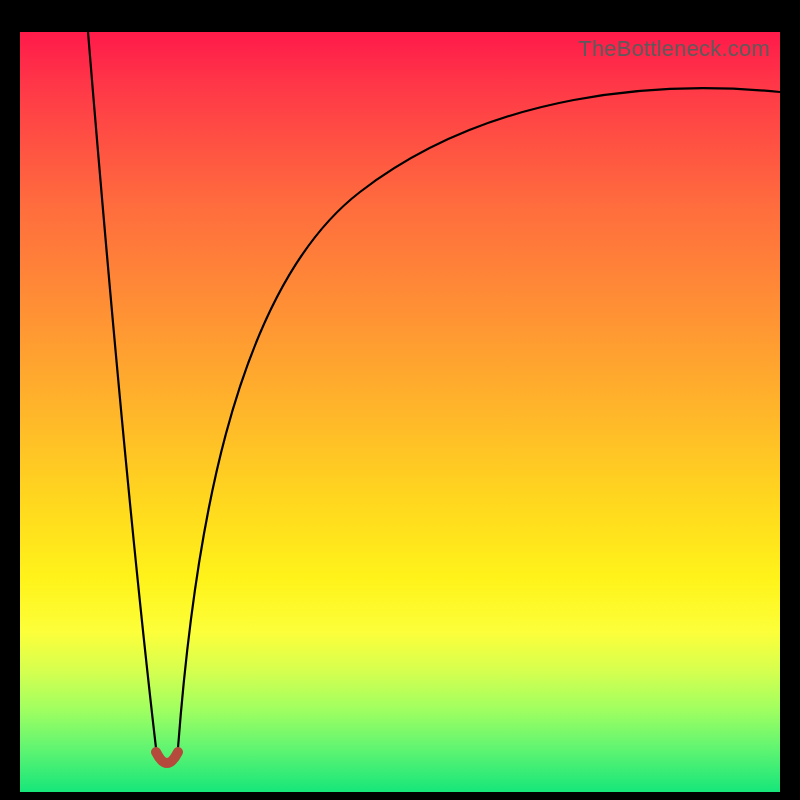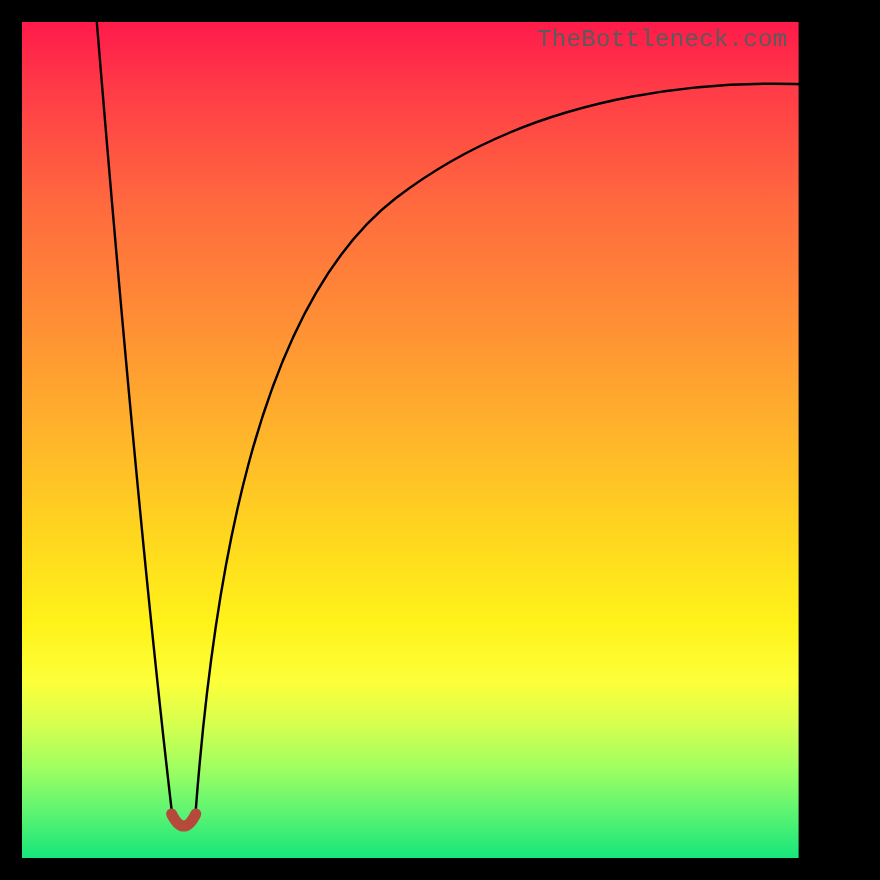--- a/index.html
+++ b/index.html
@@ -7,40 +7,39 @@
     padding: 0;
     width: 800px;
     height: 800px;
     background: #000;
     overflow: hidden;
     font-family: Arial, Helvetica, sans-serif;
   }
   .frame {
     position: absolute;
     left: 20px;
-    top: 20px;
-    width: 706px;
+    top: 32px;
+    width: 760px;
     height: 760px;
     
     background: linear-gradient(
       to bottom,
       #ff1a4a 0%,
       #ff3b47 8%,
       #ff6a3e 22%,
       #ff8f35 36%,
       #ffb62a 50%,
       #ffd81e 62%,
       #fff31a 72%,
       #fcff3a 79%,
       #d6ff4f 84%,
       #a2ff60 89%,
       #64f571 94%,
       #16e67a 100%
     );
-    font-family: Liberation Mono, monospace;
   }
   .watermark {
     position: absolute;
     top: 4px;
     right: 10px;
     color: #5b5b5b;
     font-size: 22px;
     font-weight: 500;
     letter-spacing: 0.2px;
     user-select: none;

